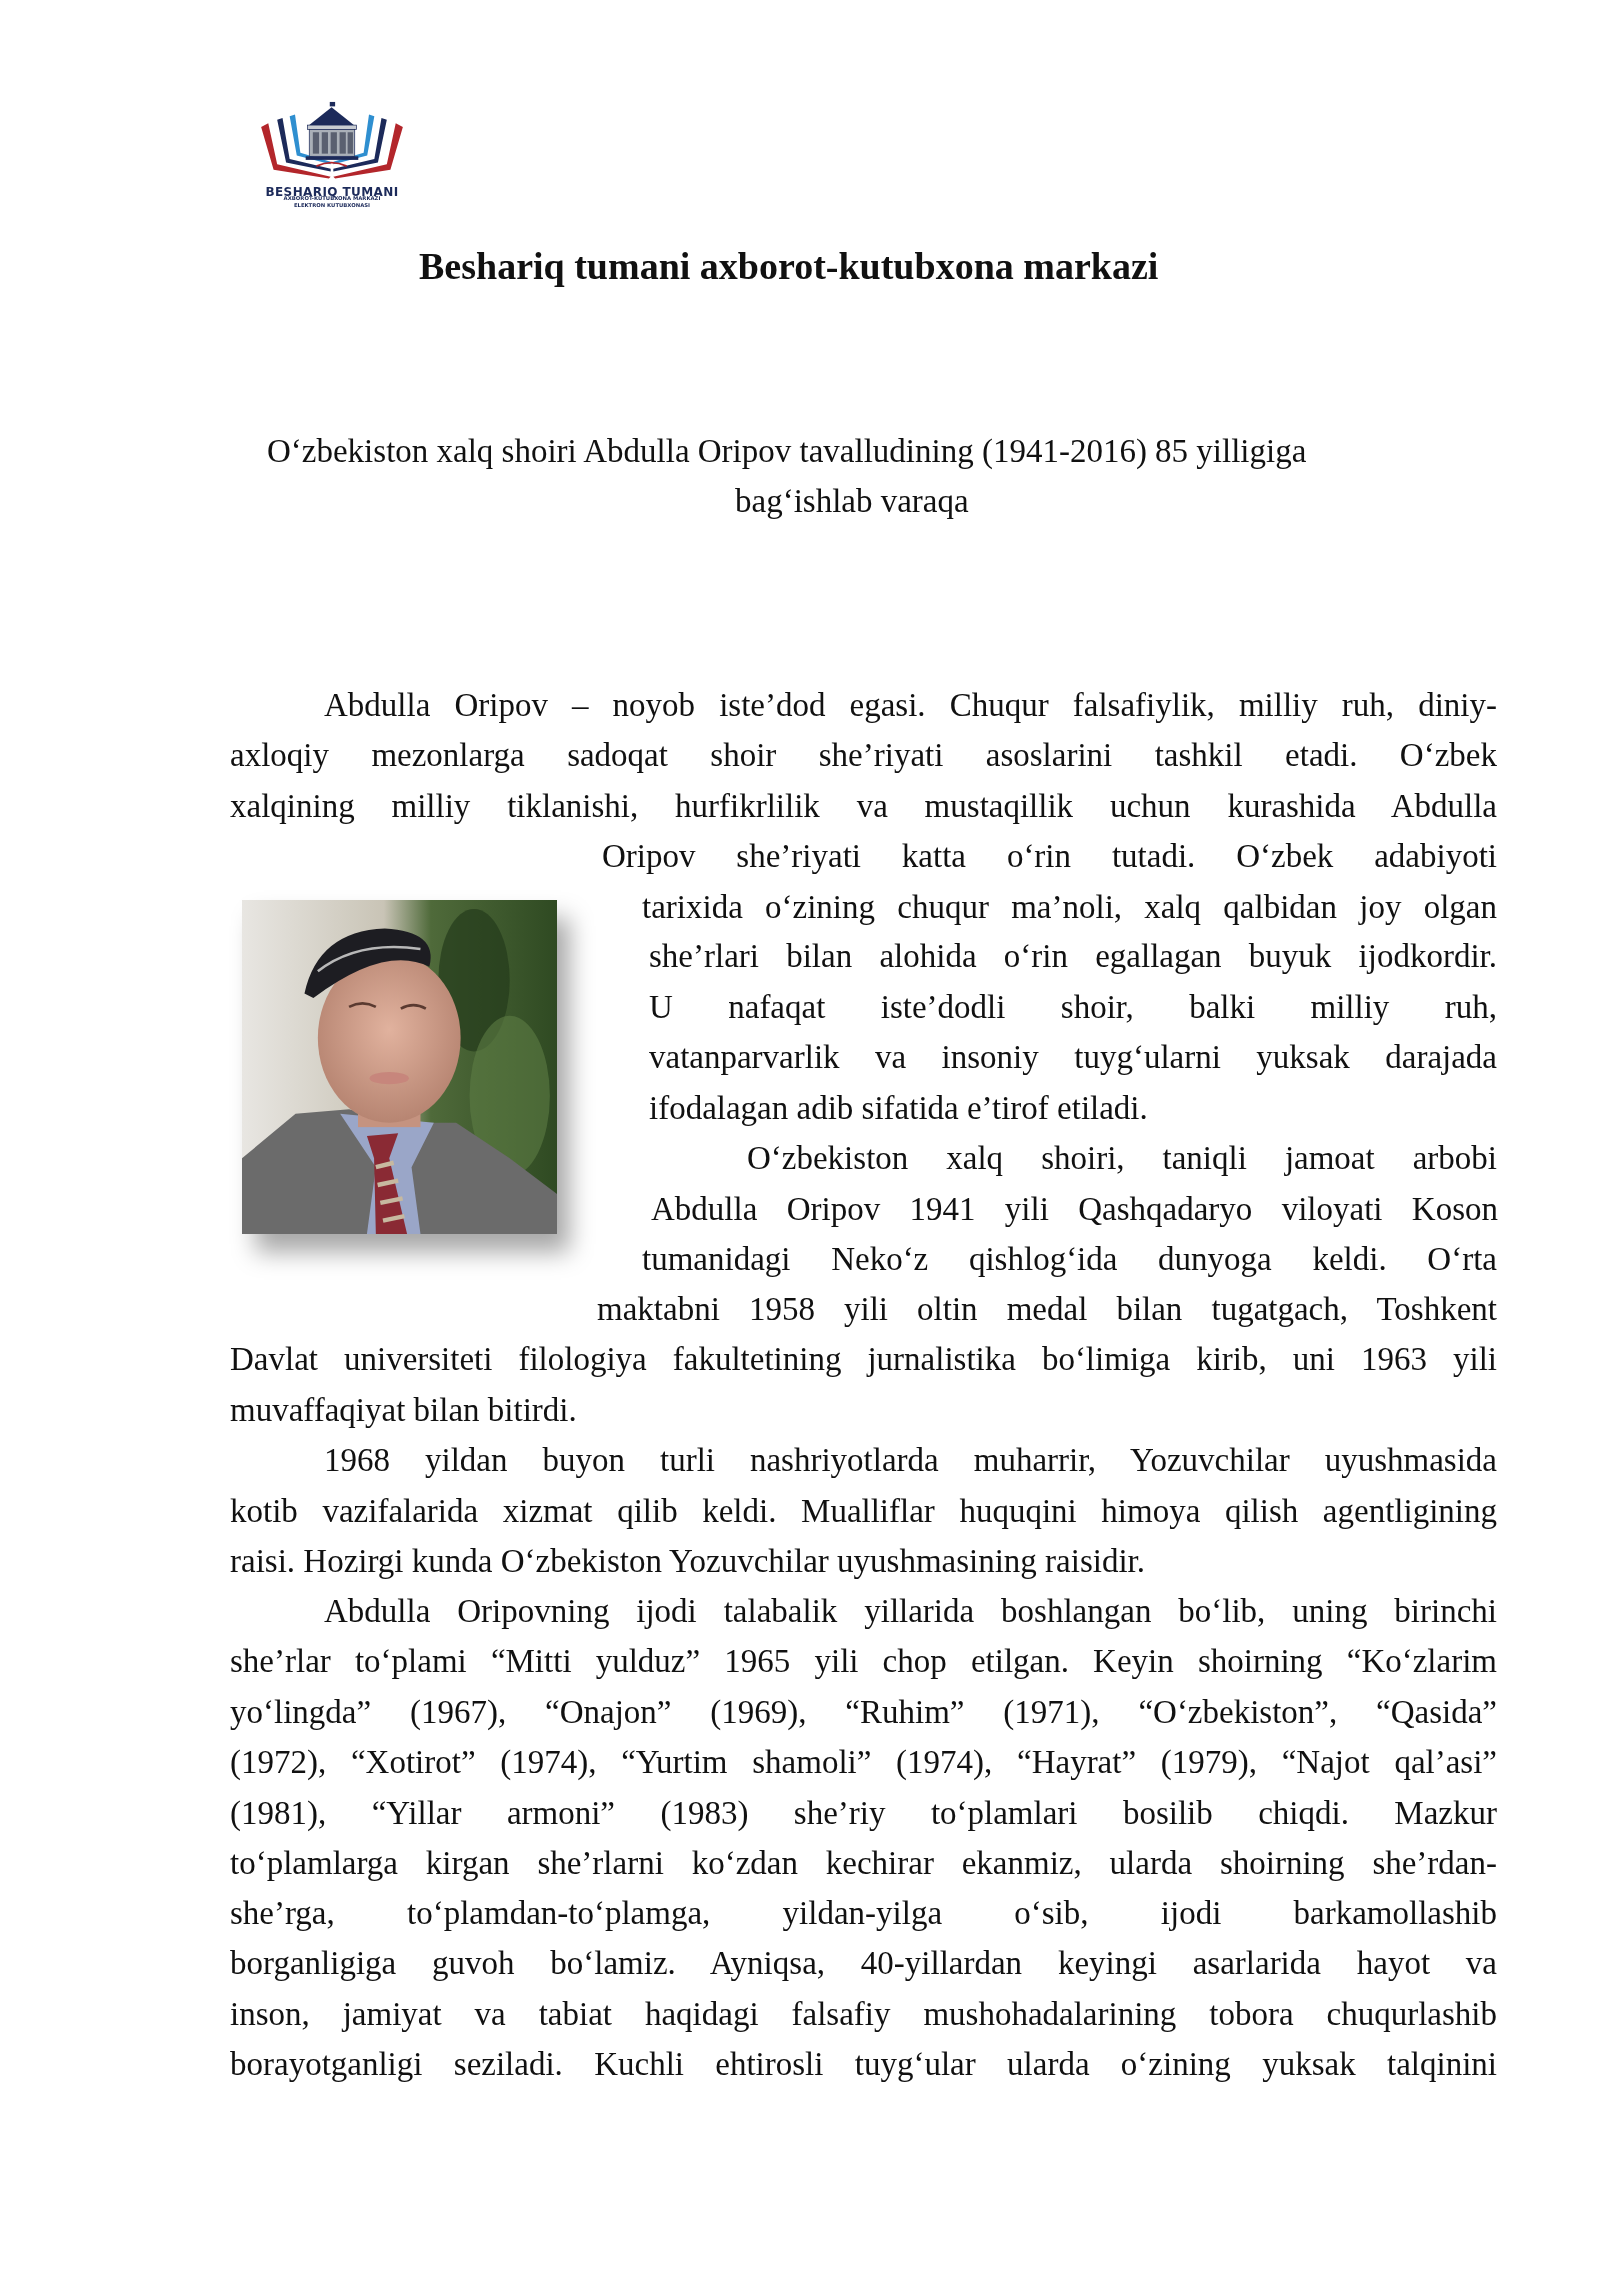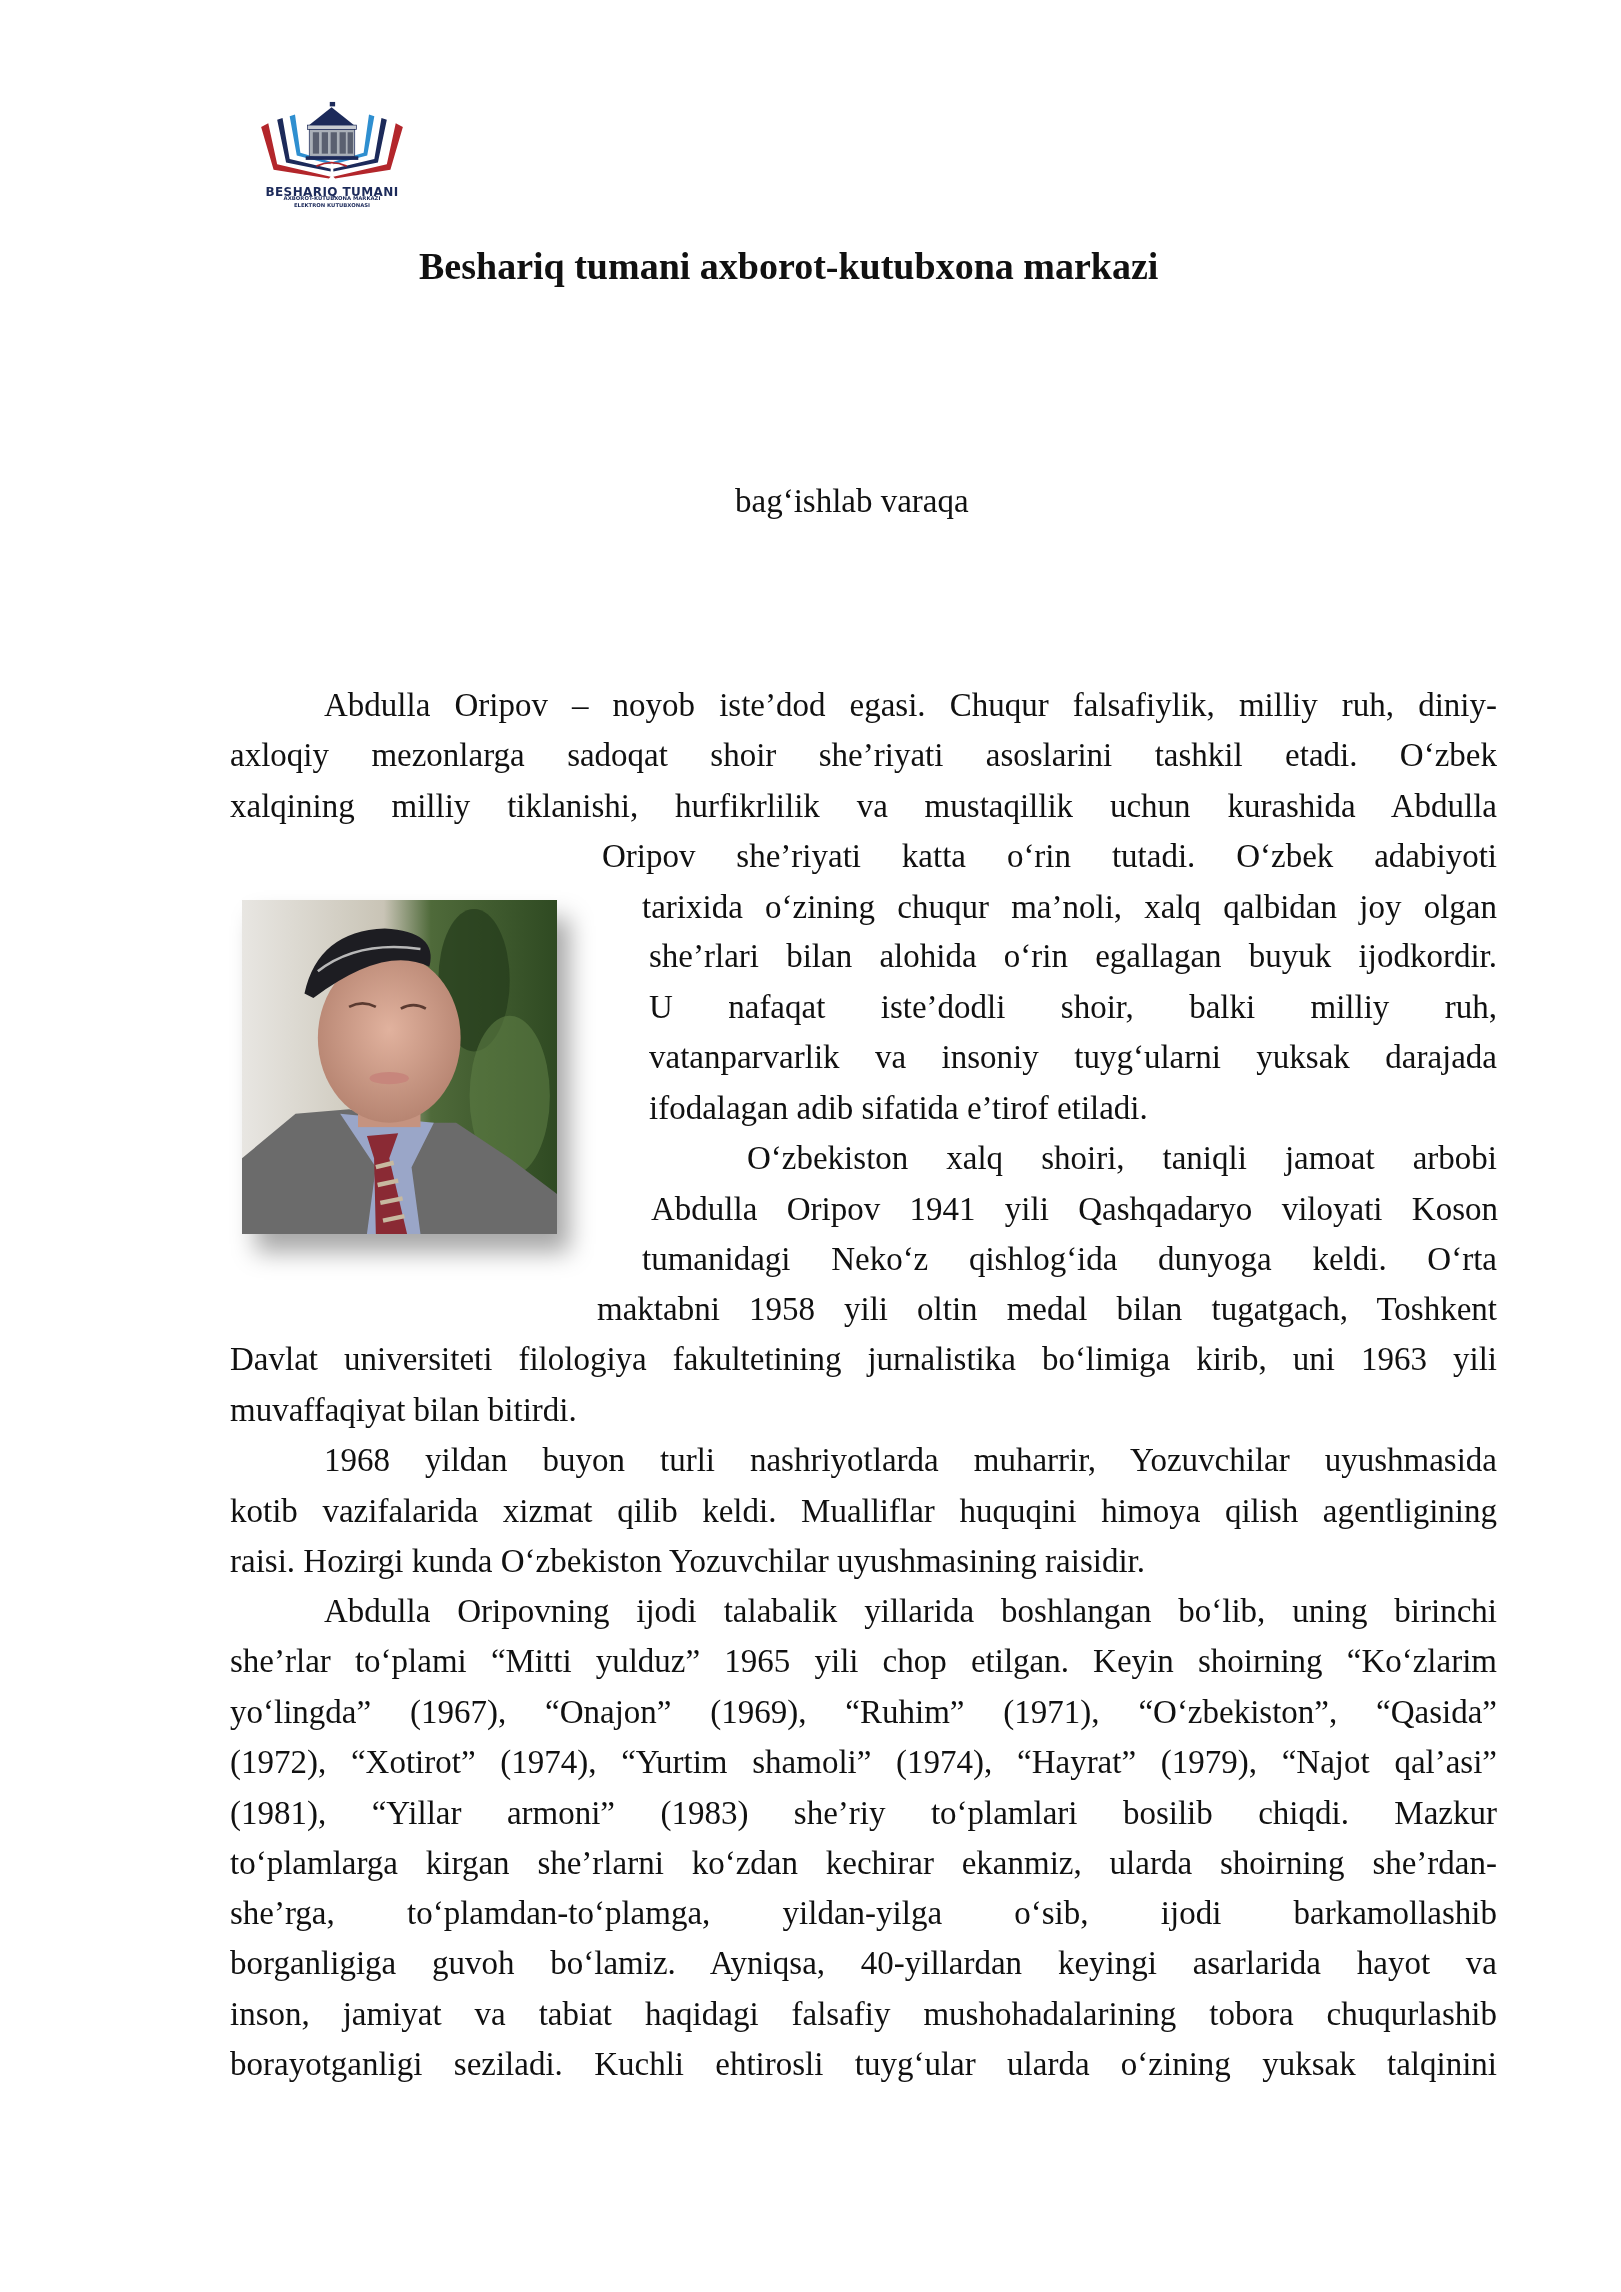--- a/index.html
+++ b/index.html
@@ -55,20 +55,21 @@
       <rect x="58" y="63" width="59" height="4" fill="#1c2a5a"></rect>
       <path d="M70 74 Q87 66 104 74" stroke="#b3262b" stroke-width="2" fill="none"></path>
     </svg>
     <div class="logo-text1">BESHARIQ TUMANI</div>
     <div class="logo-text2">AXBOROT-KUTUBXONA MARKAZI</div>
     <div class="logo-text3">ELEKTRON KUTUBXONASI</div>
   </div>
 
   <div class="line title" style="left:419px; top:216px;">Beshariq tumani axborot-kutubxona markazi</div>
 
+  <div class="line" style="left:267px; top:432px;">O‘zbekiston xalq shoiri Abdulla Oripov tavalludining (1941-2016) 85 yilligiga</div>
   <div class="line" style="left:735px; top:482px;">bag‘ishlab varaqa</div>
 
   <div class="photo-wrap">
     <svg class="photo" viewBox="0 0 353 375" preserveAspectRatio="none">
       <defs>
         <linearGradient id="bg" x1="0" y1="0" x2="1" y2="0">
           <stop offset="0" stop-color="#e8e6e2"></stop>
           <stop offset="0.45" stop-color="#c9c4b6"></stop>
           <stop offset="0.6" stop-color="#4f6a3a"></stop>
           <stop offset="1" stop-color="#2f4a22"></stop>

